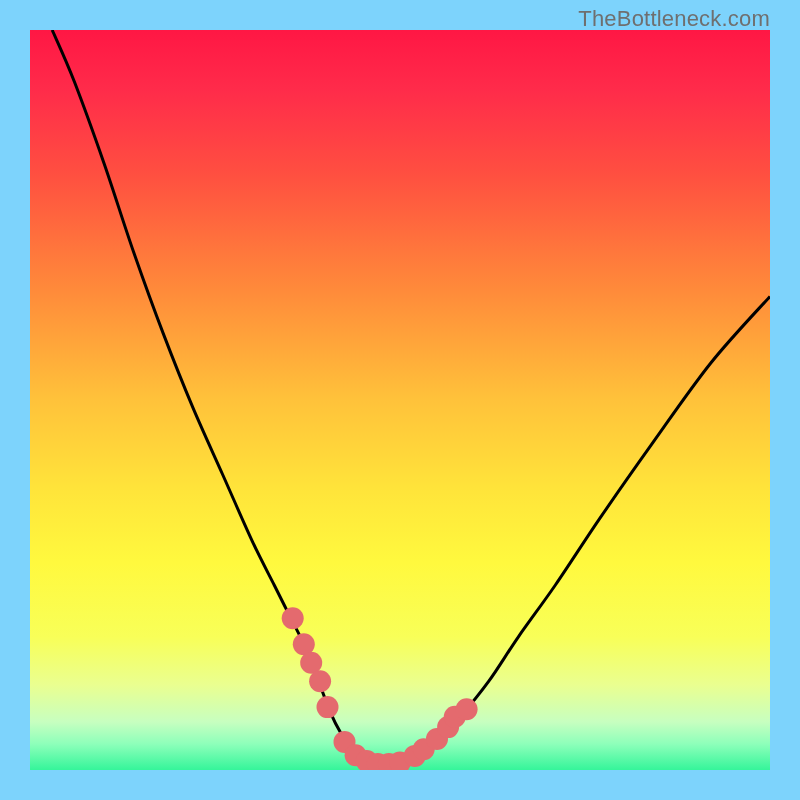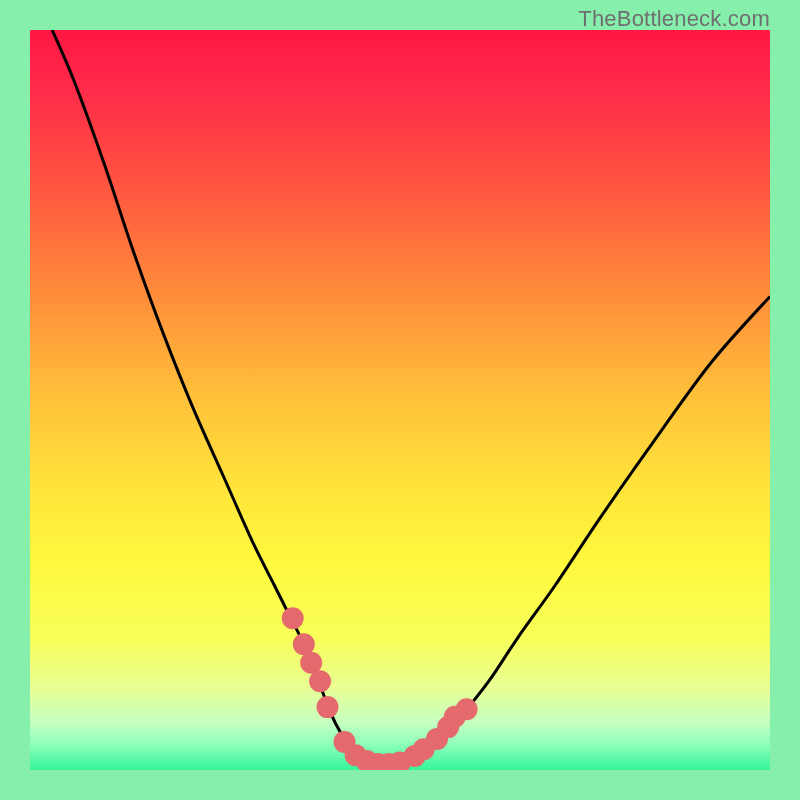--- a/index.html
+++ b/index.html
@@ -8,21 +8,21 @@
     width: 800px;
     height: 800px;
     overflow: hidden;
     background: #000;
     font-family: Arial, Helvetica, sans-serif;
   }
   .frame {
     position: relative;
     width: 800px;
     height: 800px;
-    background: #86efac;
+    background: #7dd3fc;
   }
   .plot-area {
     position: absolute;
     left: 30px;
     top: 30px;
     width: 740px;
     height: 740px;
     overflow: hidden;
   }
   .gradient-bg {

